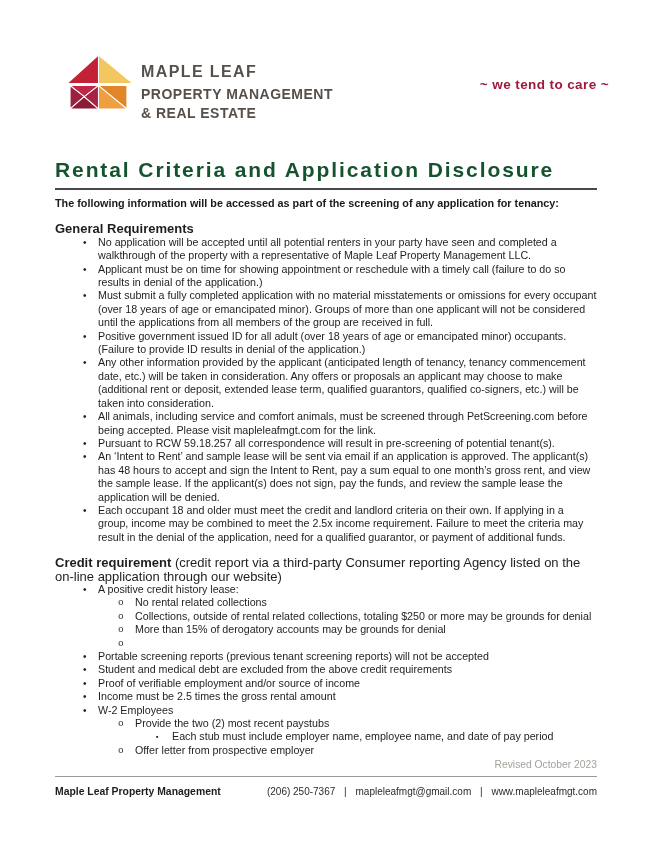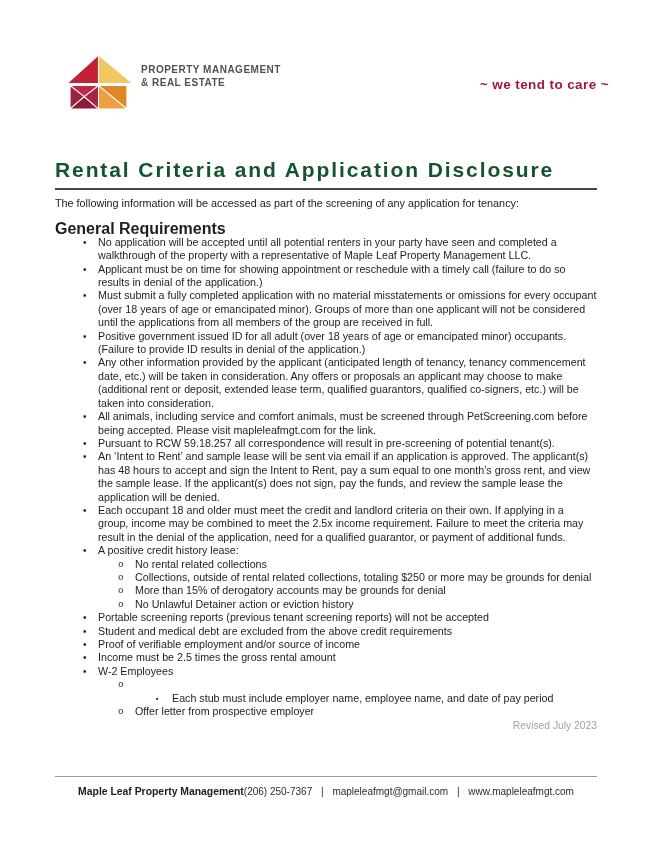--- a/index.html
+++ b/index.html
@@ -11,52 +11,52 @@
     color:#222;
     overflow:hidden;
   }
 
   
   .letterhead { position:absolute; left:0; top:0; width:650px; height:130px; }
   .logo { position:absolute; left:67px; top:55px; display:flex; align-items:flex-start; }
   .logo-house { width:66px; height:54px; display:block; }
   .logo-textblock { margin-left:8px; padding-top:8px; color:#57504a; }
   .logo-name { font-size:16px; font-weight:bold; letter-spacing:1.4px; line-height:18px; }
-  .logo-sub  { font-size:10px; font-weight:bold; letter-spacing:0.5px; line-height:10.5px; margin-top:2px; }
+  .logo-sub  { font-size:14px; font-weight:bold; letter-spacing:0.5px; line-height:10.5px; margin-top:8px; }
   .tagline {
     position:absolute; right:41px; top:77px;
     font-size:13.5px; font-weight:bold; color:#9c1b3c; letter-spacing:0.4px;
   }
 
   
   .main { position:absolute; left:55px; top:158px; width:542px; }
   .doc-title {
     margin:0; font-size:21px; font-weight:bold; color:#14532d;
     letter-spacing:1.9px; line-height:24px;
   }
   .title-rule { border:none; border-top:2px solid #484848; margin:6px 0 0 0; }
-  .intro { margin:7px 0 3px 0; font-size:10.8px; font-weight:normal; color:#1a1a1a; line-height:13.4px; }
-
-  .sec-heading { margin-top:12px; font-size:16px; line-height:13.4px; color:#1e1e1e; }
+  .intro { margin:7px 0 3px 0; font-size:10.8px; font-weight:bold; color:#1a1a1a; line-height:13.4px; }
+
+  .sec-heading { margin-top:12px; font-size:13px; line-height:13.4px; color:#1e1e1e; }
   .sec-heading .hb { font-weight:bold; }
 
   .blist { font-size:10.7px; line-height:13.4px; color:#1e1e1e; }
   .li { display:flex; }
   .li .bullet { flex:none; text-align:left; }
   .li .txt { flex:1; }
   .lvl1 { padding-left:28px; } .lvl1 .bullet { width:15px; font-size:10px; }
   .lvl2 { padding-left:63px; } .lvl2 .bullet { width:17px; font-family:"Liberation Mono", monospace; font-size:9.5px; }
   .lvl3 { padding-left:101px; } .lvl3 .bullet { width:16px; font-size:7.5px; line-height:13.4px; }
 
   .revised { margin-top:2px; text-align:right; font-size:10.3px; color:#a5a29c; }
 
   
   .footer { position:absolute; left:55px; top:776px; width:542px; }
   .footer-rule { border:none; border-top:1px solid #9a9a9a; margin:0; }
-  .footer-row { display:flex; justify-content:center; padding-top:9px; align-items:baseline; }
+  .footer-row { display:flex; justify-content:space-between; padding-top:9px; align-items:baseline; }
   .footer-company { font-size:10.4px; font-weight:bold; color:#1d1d1d; }
   .footer-contact { font-size:10px; color:#2b2b2b; }
   .footer-contact .sep { margin:0 6px; color:#2b2b2b; }
 </style>
 </head>
 <body>
 
 <div class="page">
 
   <header class="letterhead">
@@ -68,20 +68,21 @@
 
         <polygon points="3,30 31,30 17,41" fill="#c02746" stroke="#ffffff" stroke-width="1"></polygon>
         <polygon points="3,30 3,53 17,41" fill="#9c2140" stroke="#ffffff" stroke-width="1"></polygon>
         <polygon points="3,53 31,53 17,41" fill="#8c1b34" stroke="#ffffff" stroke-width="1"></polygon>
         <polygon points="31,30 31,53 17,41" fill="#a72244" stroke="#ffffff" stroke-width="1"></polygon>
 
         <polygon points="31,30 59,30 59,53" fill="#e08627" stroke="#ffffff" stroke-width="1"></polygon>
         <polygon points="31,30 59,53 31,53" fill="#ef9f42" stroke="#ffffff" stroke-width="1"></polygon>
       </svg>
       <div class="logo-textblock">
+        <div class="logo-name">MAPLE LEAF</div>
         <div class="logo-sub">PROPERTY MANAGEMENT</div>
         <div class="logo-sub">&amp; REAL ESTATE</div>
       </div>
     </div>
     <div class="tagline">~ we tend to care ~</div>
   </header>
 
   <main class="main">
     <h1 class="doc-title">Rental Criteria and Application Disclosure</h1>
     <hr class="title-rule">
@@ -120,40 +121,40 @@
           </div>
           <div class="li lvl1">
             <span class="bullet">•</span>
             <span class="txt">An ‘Intent to Rent’ and sample lease will be sent via email if an application is approved. The applicant(s) has 48 hours to accept and sign the Intent to Rent, pay a sum equal to one month’s gross rent, and view the sample lease. If the applicant(s) does not sign, pay the funds, and review the sample lease the application will be denied.</span>
           </div>
           <div class="li lvl1">
             <span class="bullet">•</span>
             <span class="txt">Each occupant 18 and older must meet the credit and landlord criteria on their own. If applying in a group, income may be combined to meet the 2.5x income requirement.  Failure to meet the criteria may result in the denial of the application, need for a qualified guarantor, or payment of additional funds.</span>
           </div>
         </div>
+        <div class="sec-heading"><span class="hb">Credit requirement</span><span> (credit report via a third-party Consumer reporting Agency listed on the on-line application through our website)</span></div>
         <div class="blist">
           <div class="li lvl1">
             <span class="bullet">•</span>
             <span class="txt">A positive credit history lease:</span>
           </div>
           <div class="li lvl2">
             <span class="bullet">o</span>
             <span class="txt">No rental related collections</span>
           </div>
           <div class="li lvl2">
             <span class="bullet">o</span>
             <span class="txt">Collections, outside of rental related collections, totaling $250 or more may be grounds for denial</span>
           </div>
           <div class="li lvl2">
             <span class="bullet">o</span>
             <span class="txt">More than 15% of derogatory accounts may be grounds for denial</span>
           </div>
           <div class="li lvl2">
             <span class="bullet">o</span>
-            <span class="txt">No Unlawful Detainer action or eviction history</span>
           </div>
           <div class="li lvl1">
             <span class="bullet">•</span>
             <span class="txt">Portable screening reports (previous tenant screening reports) will not be accepted</span>
           </div>
           <div class="li lvl1">
             <span class="bullet">•</span>
             <span class="txt">Student and medical debt are excluded from the above credit requirements</span>
           </div>
         </div>
@@ -165,33 +166,34 @@
           <div class="li lvl1">
             <span class="bullet">•</span>
             <span class="txt">Income must be 2.5 times the gross rental amount</span>
           </div>
           <div class="li lvl1">
             <span class="bullet">•</span>
             <span class="txt">W-2 Employees</span>
           </div>
           <div class="li lvl2">
             <span class="bullet">o</span>
+            <span class="txt">Provide the two (2) most recent paystubs</span>
           </div>
           <div class="li lvl3">
             <span class="bullet">▪</span>
             <span class="txt">Each stub must include employer name, employee name, and date of pay period</span>
           </div>
           <div class="li lvl2">
             <span class="bullet">o</span>
             <span class="txt">Offer letter from prospective employer</span>
           </div>
         </div>
       </div>
 
-    <div class="revised">Revised July 2023</div>
+    <div class="revised">Revised October 2023</div>
   </main>
 
   <footer class="footer">
     <hr class="footer-rule">
     <div class="footer-row">
       <span class="footer-company">Maple Leaf Property Management</span>
       <span class="footer-contact">
         <span>(206) 250-7367</span>
         <span class="sep">|</span>
         <span>mapleleafmgt@gmail.com</span>

